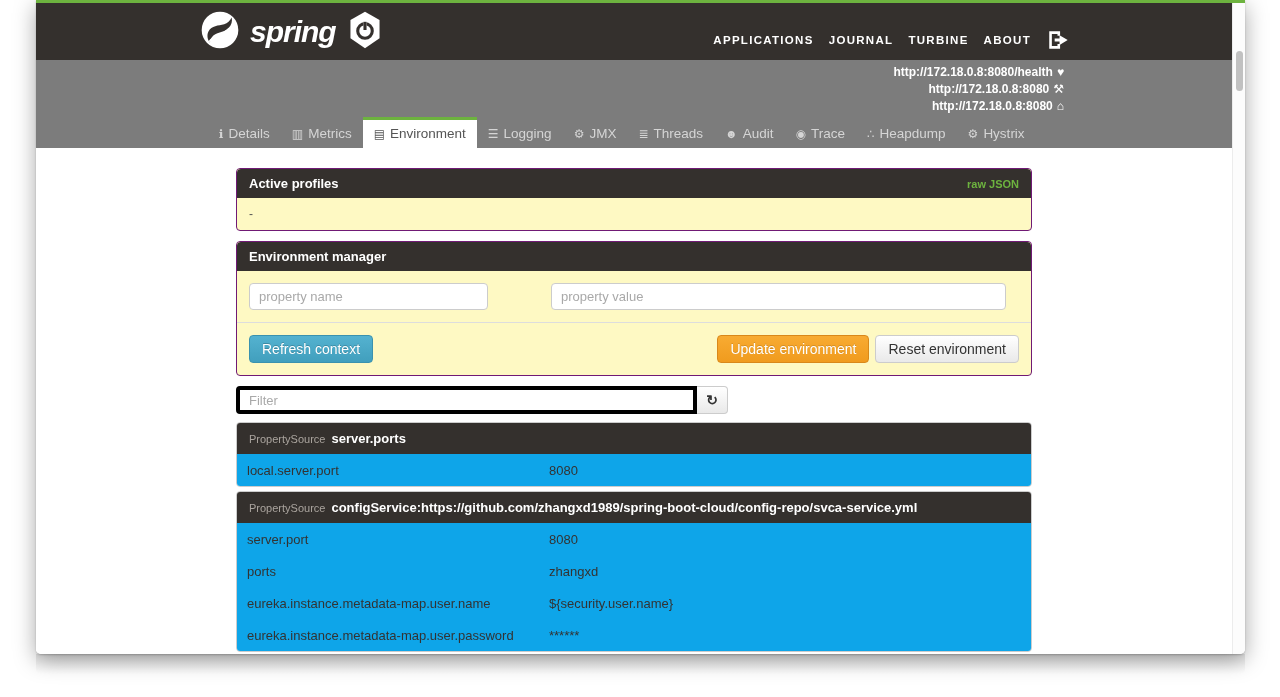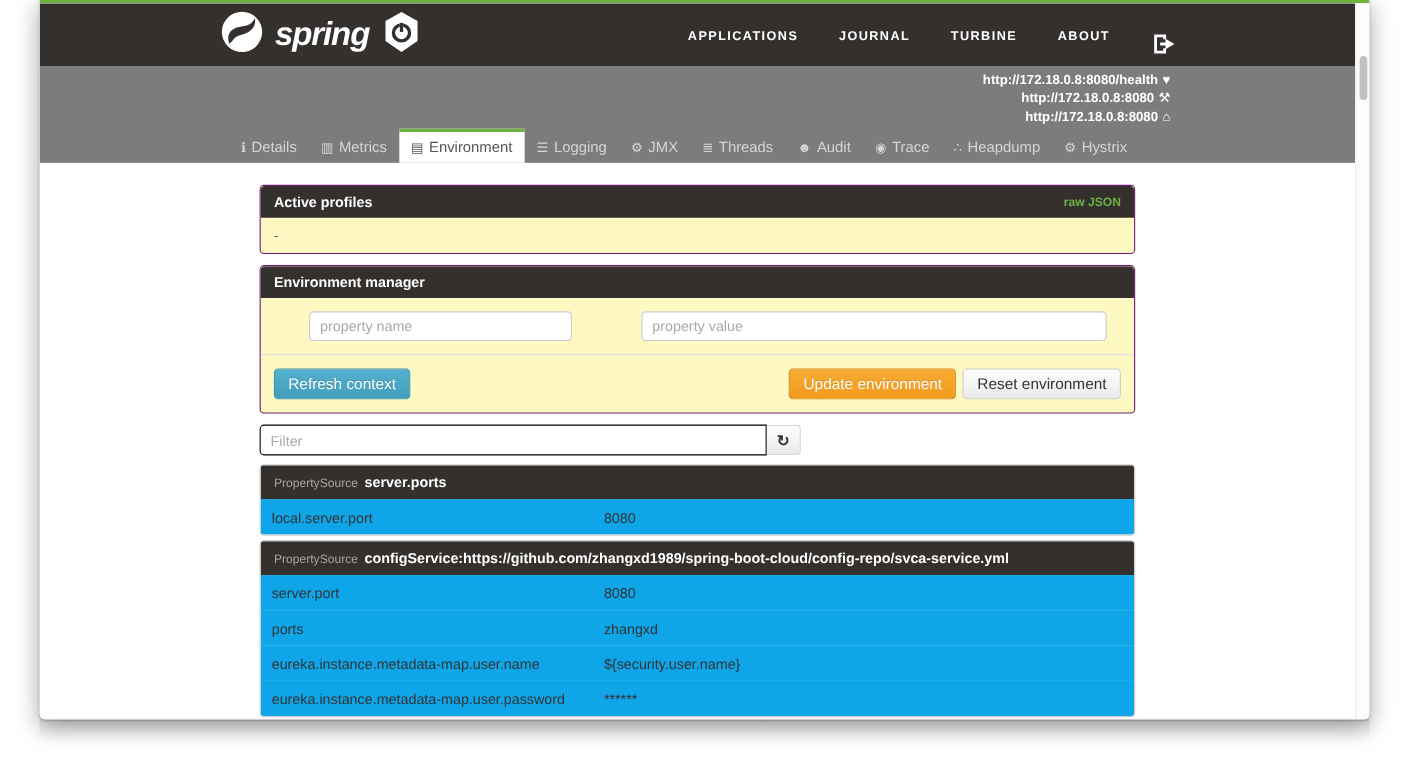--- a/index.html
+++ b/index.html
@@ -12,21 +12,21 @@
   .green-line { height:3px; background:#6db33f; }
 
   .main { position:absolute; left:0; top:3px; right:13px; bottom:0; overflow:hidden; background:#fff; }
   .scrollbar { position:absolute; right:0; top:3px; bottom:0; width:13px; background:#fcfcfc; border-left:1px solid #ececec; }
   .scroll-thumb { position:absolute; top:48px; left:3px; width:7px; height:40px; background:#c1c1c1; border-radius:4px; }
 
   
   .navbar { height:57px; background:#34302d; display:flex; align-items:center; }
   .brand { display:flex; align-items:center; margin-left:164px; gap:10px; }
   .brand-text { color:#fff; font-size:30px; font-weight:bold; letter-spacing:-1px;font-style:italic; }
-  .nav-items { display:flex; align-items:flex-start; gap:37px; margin-left:auto; margin-right:160px;margin-top:16px; }
+  .nav-items { display:flex; align-items:center; gap:15px; margin-left:auto; margin-right:160px;margin-top:16px; }
   .nav-item { color:#fff; font-size:11.5px; font-weight:bold; letter-spacing:1.3px; cursor:pointer; }
   .logout { display:flex; align-items:center; cursor:pointer; }
 
   
   .app-header { height:88px; background:#7c7c7c; position:relative; }
   .container { width:860px; margin:0 auto; position:relative; height:100%; }
   .title { position:absolute; left:0; top:16px; font-size:24px; font-weight:bold; white-space:nowrap; }
   .title .status { color:#5fb832; margin-right:8px; }
   .title .svc { color:#fff; }
   .title .inst { color:#b2b2b2; font-weight:normal; margin-left:6px; }
@@ -44,37 +44,37 @@
   
   .content { background:#fff; padding-top:20px; }
   .inner { width:796px; margin:0 32px; }
 
   .panel { border:1px solid #701a75; border-radius:4px; margin-bottom:10px; overflow:hidden; background:#fef9c3; }
   .panel-head { background:#34302d; color:#fff; font-size:13px; font-weight:bold;
     padding:7px 12px; display:flex; align-items:center; border-radius:4px 4px 0 0; }
   .panel-head .right { margin-left:auto; color:#6db33f; font-size:11px; font-weight:bold; cursor:pointer; }
   .panel-body { padding:9px 12px; font-size:12px; color:#555; }
 
-  .env-inputs { display:flex; padding:12px;margin-left:32px; }
+  .env-inputs { display:flex; padding:12px; }
   .env-inputs input { height:27px; border:1px solid #ccc; border-radius:4px; padding:0 9px; font-size:13px; color:#333;
     font-family:"Liberation Sans","DejaVu Sans",sans-serif; background:#fff; }
   .env-inputs input::placeholder { color:#a9a9a9; }
   .inp-name { width:239px; }
   .inp-value { flex:1; margin-left:63px; margin-right:13px; }
   .env-divider { border-top:1px solid #ddd; margin:0; }
   .env-buttons { display:flex; padding:12px; }
   .btn { height:28px; padding:0 12px; font-size:14px; border-radius:4px; cursor:pointer;
     font-family:"Liberation Sans","DejaVu Sans",sans-serif; border:1px solid #ccc; }
   .btn-info { background:linear-gradient(#54b2d0,#419fbd); border-color:#3a92af; color:#fff; text-shadow:0 -1px 0 rgba(0,0,0,.2); }
   .btn-warn { background:linear-gradient(#f8ab32,#f09b1e); border-color:#d9881a; color:#fff; text-shadow:0 -1px 0 rgba(0,0,0,.15); }
   .btn-default { background:linear-gradient(#ffffff,#e9e9e9); border-color:#ccc; color:#333; }
   .btn-group-right { margin-left:auto; display:flex; gap:6px;border-radius:14px; }
 
   .filter-row { display:flex; margin:0 32px 8px 32px; }
-  .filter-input { width:461px; height:28px; border:1px solid #000000; border-radius:4px 0 0 4px; padding:0 9px;
+  .filter-input { width:461px; height:28px; border:4px solid #000000; border-radius:4px 0 0 4px; padding:0 9px;
     font-size:13px; color:#333; font-family:"Liberation Sans","DejaVu Sans",sans-serif; }
   .filter-input::placeholder { color:#a9a9a9; }
   .filter-btn { width:31px; height:28px; border:1px solid #ccc; border-left:none; border-radius:0 4px 4px 0;
     background:linear-gradient(#ffffff,#e9e9e9); font-size:14px; font-weight:bold; color:#333; cursor:pointer; }
 
   .ps-table { border:1px solid #ccc; border-radius:4px; margin-bottom:4px; overflow:hidden; }
   .ps-head { background:#34302d; padding:8px 12px; display:flex; align-items:baseline; gap:6px; }
   .ps-label { color:#aaa49e; font-size:11px; }
   .ps-name { color:#fff; font-size:13px; font-weight:bold; }
   .ps-row { display:flex; background:#0ea5e9; border-top:1px solid #0ea5e9; font-size:13px; color:#333; }

